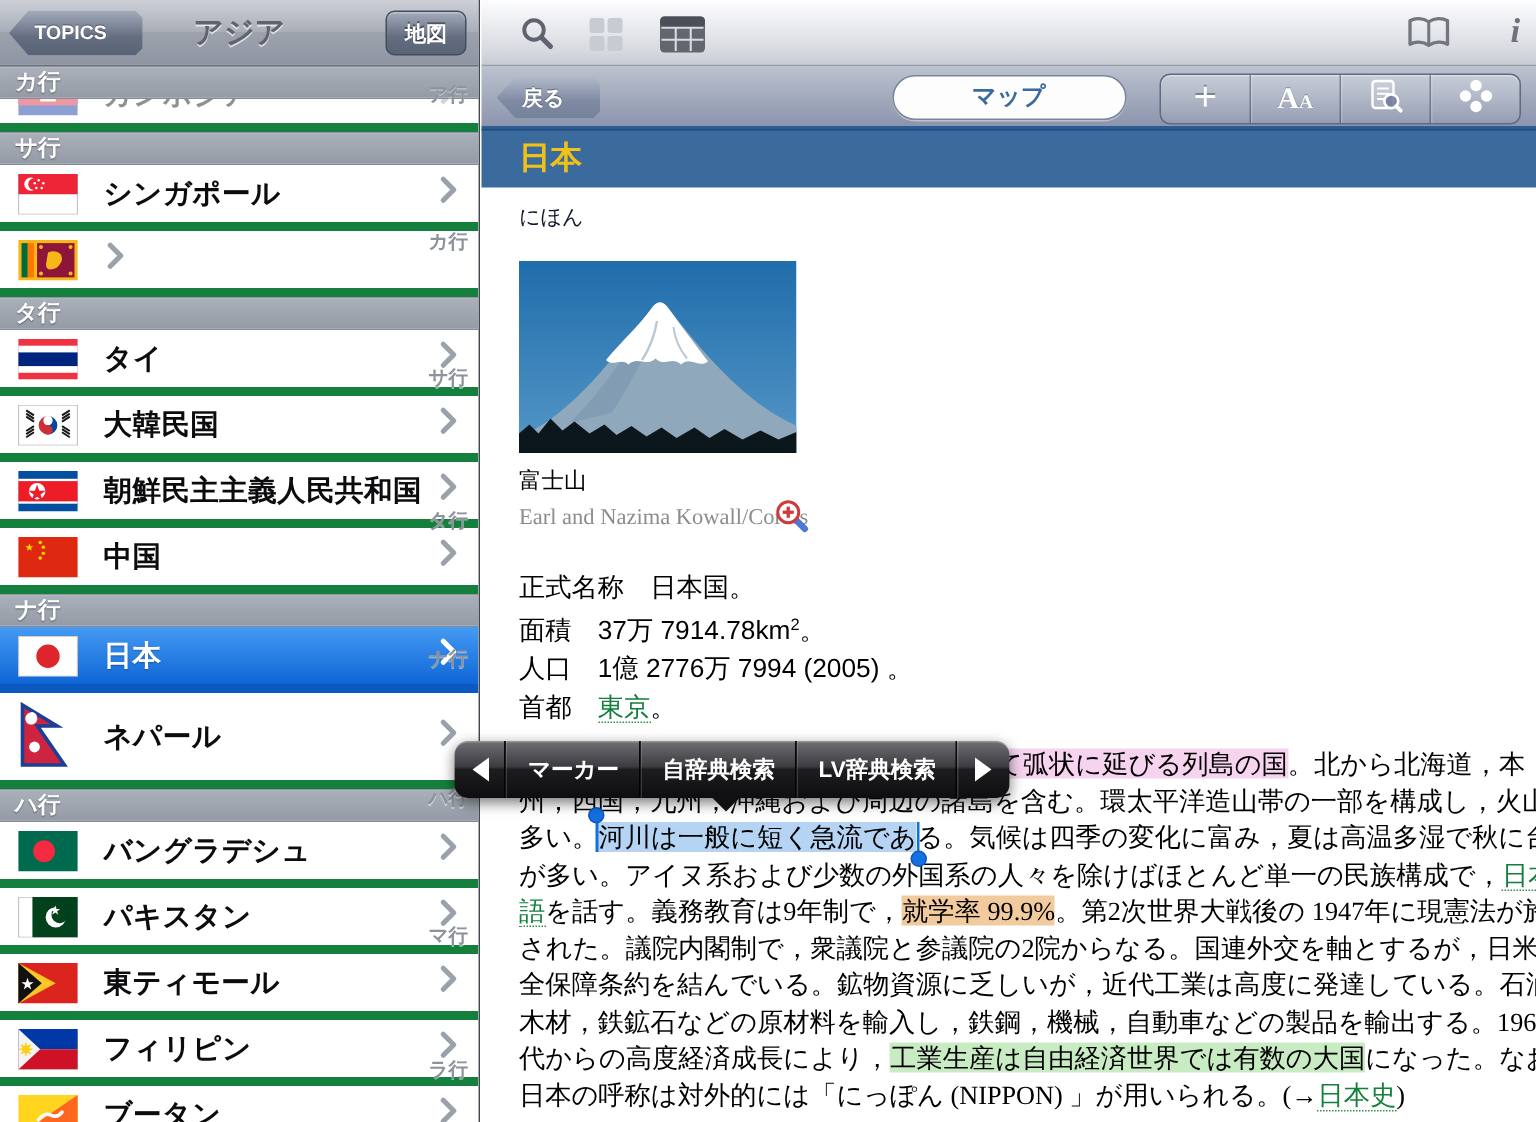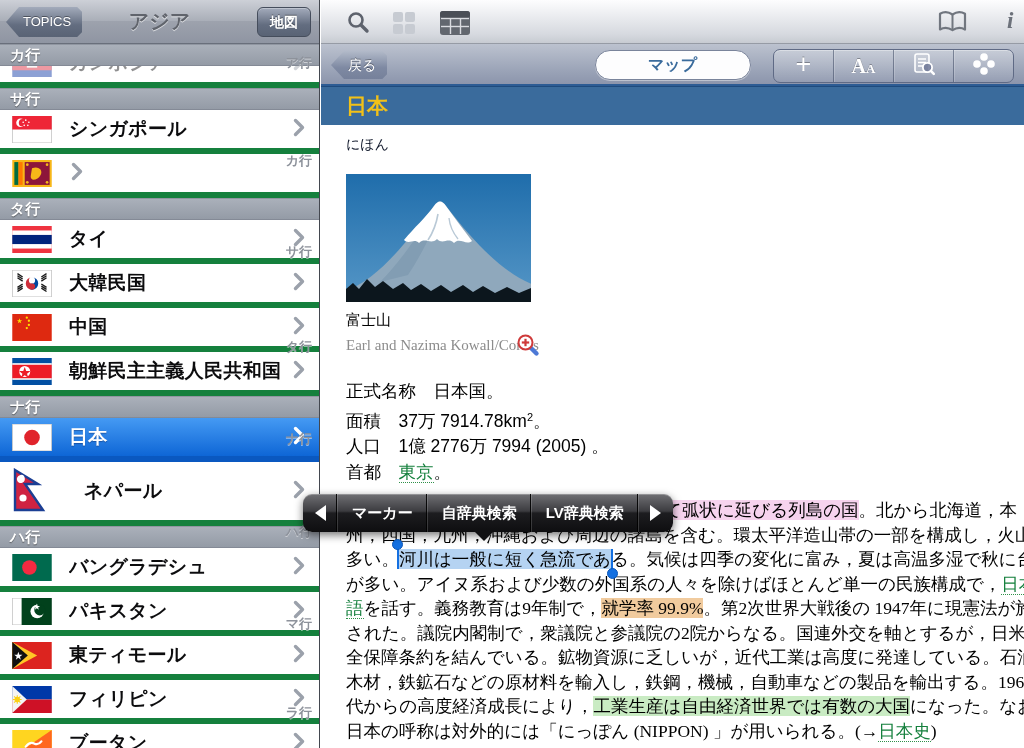--- a/index.html
+++ b/index.html
@@ -6,42 +6,42 @@
   .app{position:relative;width:1024px;height:748px;background:#fff;overflow:hidden;
        font-family:"Liberation Sans","DejaVu Sans",sans-serif;-webkit-font-smoothing:antialiased;}
 
   
   .sidebar{position:absolute;left:0;top:0;width:320px;height:748px;background:#fff;
            border-right:1px solid #43474f;box-sizing:border-box;overflow:hidden;}
   .sb-header{height:44px;background:linear-gradient(#cdd0d7,#a9aeb8 49%,#9da2ad 50%,#8f95a2);
              border-bottom:1px solid #696f7b;position:relative;display:flex;align-items:center;justify-content:center;box-sizing:border-box;}
   .sb-title{font-size:20px;font-weight:bold;color:#60646c;text-shadow:0 1px 0 rgba(255,255,255,.65);}
   .btn-topics{position:absolute;left:6px;top:7px;height:30px;background:#3f4document;cursor:pointer;}
-  .shape-back{height:30px;padding:0 11px 0 17px;color:#fff;font-weight:normal;line-height:30px;
+  .shape-back{height:30px;padding:0 24px 0 17px;color:#fff;font-weight:bold;line-height:30px;
               background:linear-gradient(#a3abbb,#636d80 60%,#596375);
               clip-path:polygon(0 50%,13px 0,calc(100% - 5px) 0,100% 5px,100% calc(100% - 5px),calc(100% - 5px) 100%,13px 100%);
               text-shadow:0 -1px 0 rgba(0,0,0,.4);}
   .btn-topics .shape-back{font-size:13px;}
   .btn-map{position:absolute;right:8px;top:7px;height:30px;padding:0 12px;box-sizing:border-box;
            background:linear-gradient(#a3abbb,#636d80 60%,#596375);border:1px solid #454d5c;border-radius:6px;
            color:#fff;font-weight:bold;font-size:14px;line-height:28px;text-shadow:0 -1px 0 rgba(0,0,0,.4);
            box-shadow:inset 0 1px 0 rgba(255,255,255,.3);cursor:pointer;}
 
   .list{position:relative;height:704px;overflow:hidden;}
   .section{height:22px;background:linear-gradient(#aab0ba,#949ba6);border-top:1px solid #9096a1;border-bottom:1px solid #848a96;
            color:#fff;font-size:15px;font-weight:bold;line-height:20px;padding-left:10px;box-sizing:border-box;
            text-shadow:0 1px 1px rgba(0,0,0,.45);position:relative;z-index:2;}
   .row{height:44px;display:flex;align-items:center;padding:0 14px 0 12px;border-bottom:6px solid #15803d;
        background:#fff;box-sizing:border-box;position:relative;cursor:pointer;}
   .row .flag{width:40px;margin-right:17px;flex:none;display:flex;align-items:center;}
   .row .lbl{font-size:19px;font-weight:bold;color:#0c0c0e;flex:1;white-space:nowrap;overflow:hidden;letter-spacing:.3px;}
   .row .chev{flex:none;margin-left:2px;}
   .row.selected{background:linear-gradient(#459af3,#0e66d6);border-bottom-color:#0a58c0;}
   .row.selected .lbl{color:#fff;text-shadow:0 1px 1px rgba(0,0,40,.3);}
-  .row.tall{height:64px;gap:15px;}
+  .row.tall{height:64px;}
   .row-clip{height:22px;overflow:hidden;position:relative;z-index:1;}
   .row-clip .row{margin-top:-22px;}
   .dimmed{opacity:.45;}
   .index-label{position:absolute;right:7px;font-size:13px;font-weight:bold;color:#8d929b;
                text-shadow:0 1px 0 rgba(255,255,255,.5);z-index:3;pointer-events:auto;cursor:pointer;}
 
   
   .detail{position:absolute;left:321px;top:0;width:703px;height:748px;background:#fff;}
   .tb1{height:44px;background:linear-gradient(#fdfdfe,#d6d9df 80%,#c7cbd2);border-bottom:1px solid #969ba5;position:relative;box-sizing:border-box;}
   .tb1 .ticon{position:absolute;top:10px;cursor:pointer;}
@@ -200,44 +200,44 @@
             </svg>
           </span>
           <span class="lbl">大韓民国</span>
           <span class="chev"><svg width="12" height="19">
               <polyline points="2.5,2.5 9.5,9.5 2.5,16.5" stroke="#9ba1ab" stroke-width="3.4" fill="none" stroke-linecap="round" stroke-linejoin="round"></polyline>
             </svg></span>
         </div>
         <div class="row">
           <span class="flag">
             <svg width="40" height="27" viewBox="0 0 38 26">
+              <rect width="38" height="26" fill="#024fa2"></rect>
+              <rect y="5" width="38" height="16" fill="#fff"></rect>
+              <rect y="6.5" width="38" height="13" fill="#ed1c27"></rect>
+              <circle cx="12" cy="13" r="5.3" fill="#fff"></circle>
+              <path d="M12,8.6 l1.4,4 4.2,0 -3.4,2.5 1.3,4 -3.5,-2.5 -3.5,2.5 1.3,-4 -3.4,-2.5 4.2,0 z" fill="#ed1c27"></path>
+            </svg>
+          </span>
+          <span class="lbl">朝鮮民主主義人民共和国</span>
+          <span class="chev"><svg width="12" height="19">
+              <polyline points="2.5,2.5 9.5,9.5 2.5,16.5" stroke="#9ba1ab" stroke-width="3.4" fill="none" stroke-linecap="round" stroke-linejoin="round"></polyline>
+            </svg></span>
+        </div>
+        <div class="row">
+          <span class="flag">
+            <svg width="40" height="27" viewBox="0 0 38 26">
               <rect width="38" height="26" fill="#de2910"></rect>
               <path d="M7,4 l1.6,4.9 -4.2,-3 h5.2 l-4.2,3 z" fill="#ffde00"></path>
               <circle cx="14" cy="3.5" r="1.1" fill="#ffde00"></circle>
               <circle cx="16" cy="6.5" r="1.1" fill="#ffde00"></circle>
               <circle cx="16" cy="10.5" r="1.1" fill="#ffde00"></circle>
               <circle cx="14" cy="13.5" r="1.1" fill="#ffde00"></circle>
             </svg>
           </span>
           <span class="lbl">中国</span>
-          <span class="chev"><svg width="12" height="19">
-              <polyline points="2.5,2.5 9.5,9.5 2.5,16.5" stroke="#9ba1ab" stroke-width="3.4" fill="none" stroke-linecap="round" stroke-linejoin="round"></polyline>
-            </svg></span>
-        </div>
-        <div class="row">
-          <span class="flag">
-            <svg width="40" height="27" viewBox="0 0 38 26">
-              <rect width="38" height="26" fill="#024fa2"></rect>
-              <rect y="5" width="38" height="16" fill="#fff"></rect>
-              <rect y="6.5" width="38" height="13" fill="#ed1c27"></rect>
-              <circle cx="12" cy="13" r="5.3" fill="#fff"></circle>
-              <path d="M12,8.6 l1.4,4 4.2,0 -3.4,2.5 1.3,4 -3.5,-2.5 -3.5,2.5 1.3,-4 -3.4,-2.5 4.2,0 z" fill="#ed1c27"></path>
-            </svg>
-          </span>
-          <span class="lbl">朝鮮民主主義人民共和国</span>
           <span class="chev"><svg width="12" height="19">
               <polyline points="2.5,2.5 9.5,9.5 2.5,16.5" stroke="#9ba1ab" stroke-width="3.4" fill="none" stroke-linecap="round" stroke-linejoin="round"></polyline>
             </svg></span>
         </div>
         <div class="section">ナ行</div>
         <div class="row selected">
           <span class="flag">
             <svg width="40" height="27" viewBox="0 0 38 26">
               <rect width="38" height="26" fill="#fff" stroke="#c4c4c4"></rect>
               <circle cx="19" cy="13" r="7.5" fill="#e0242c"></circle>

